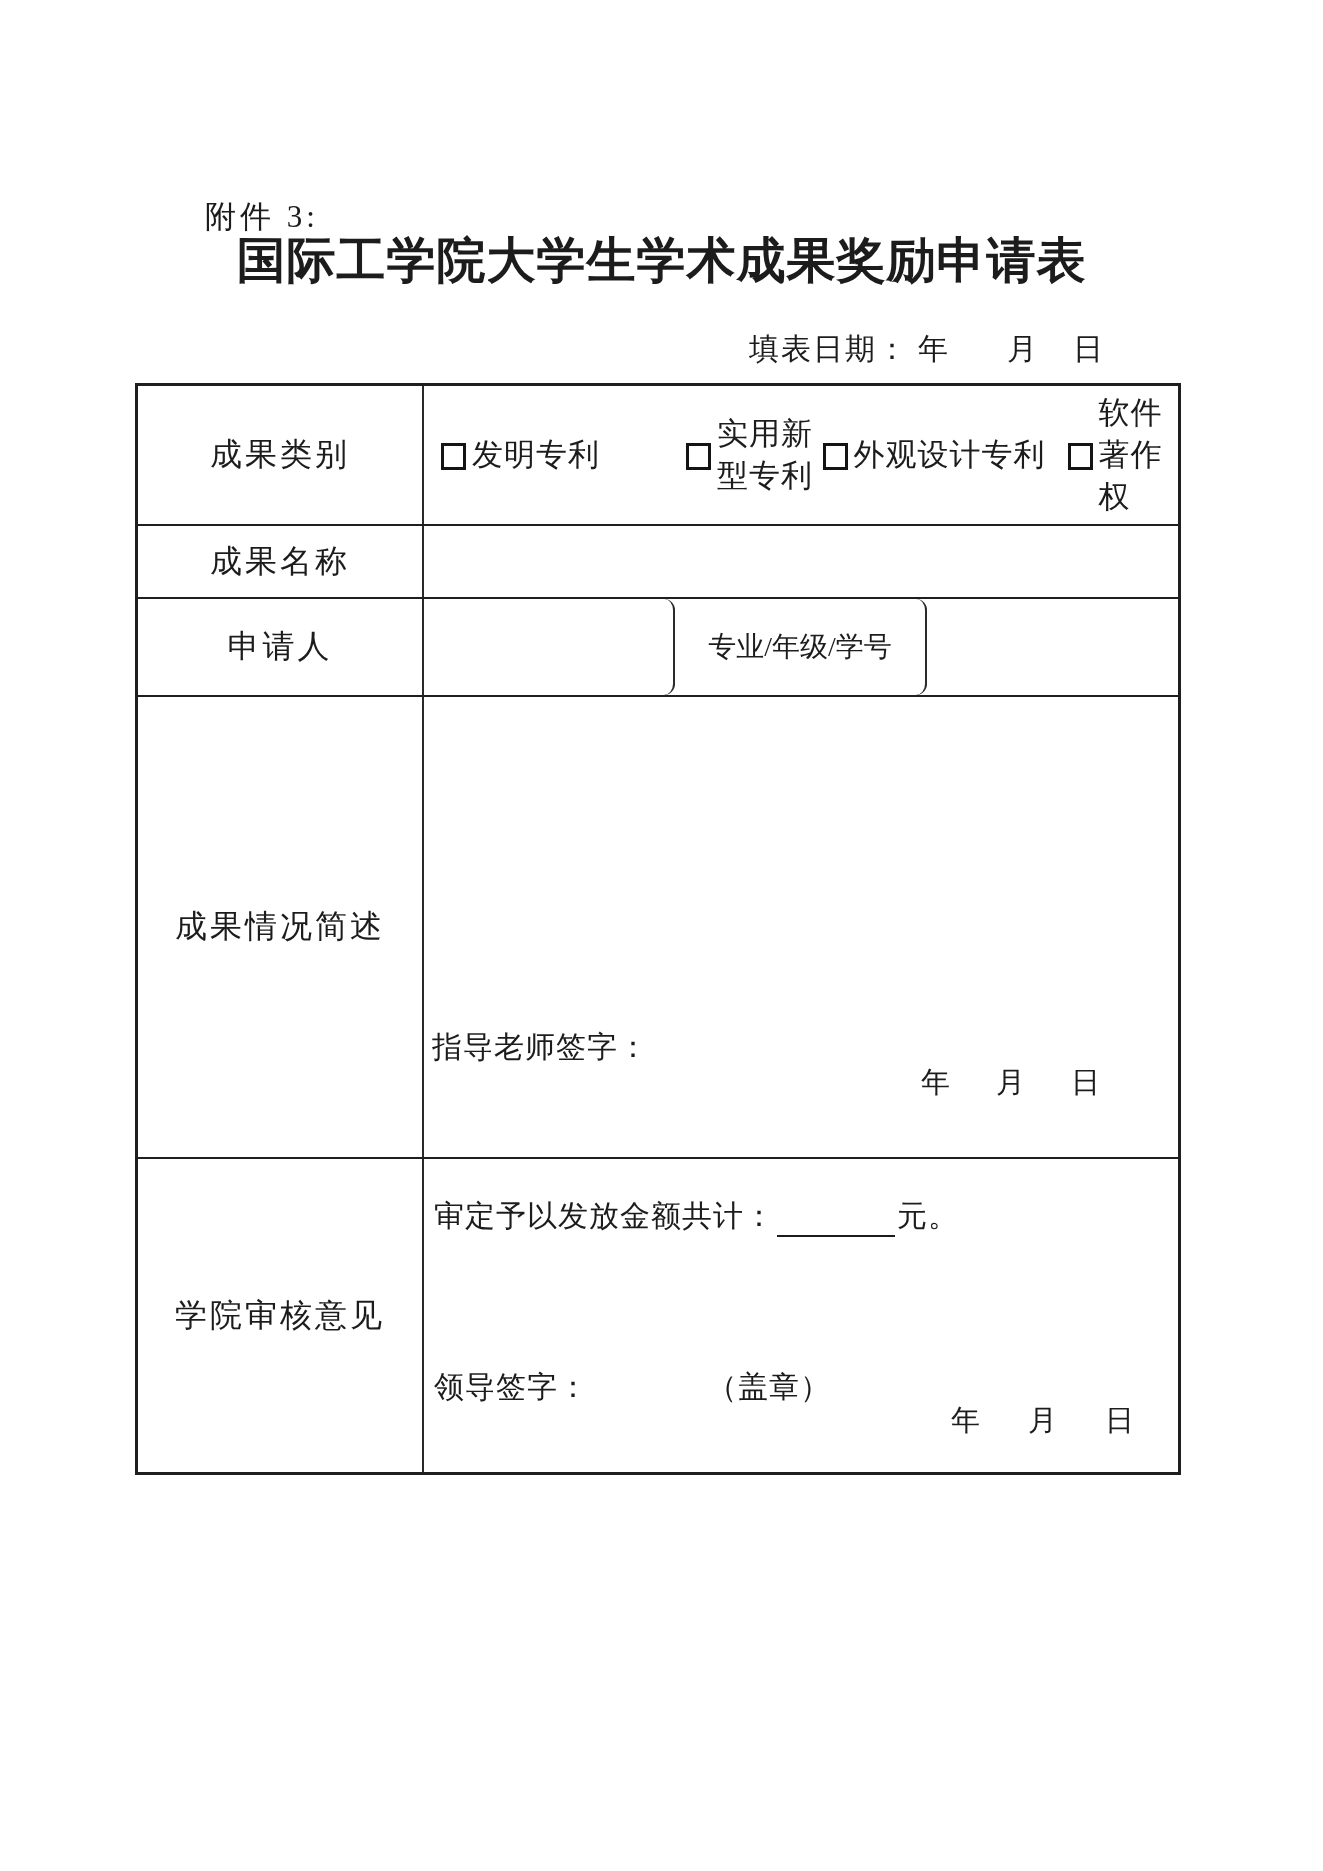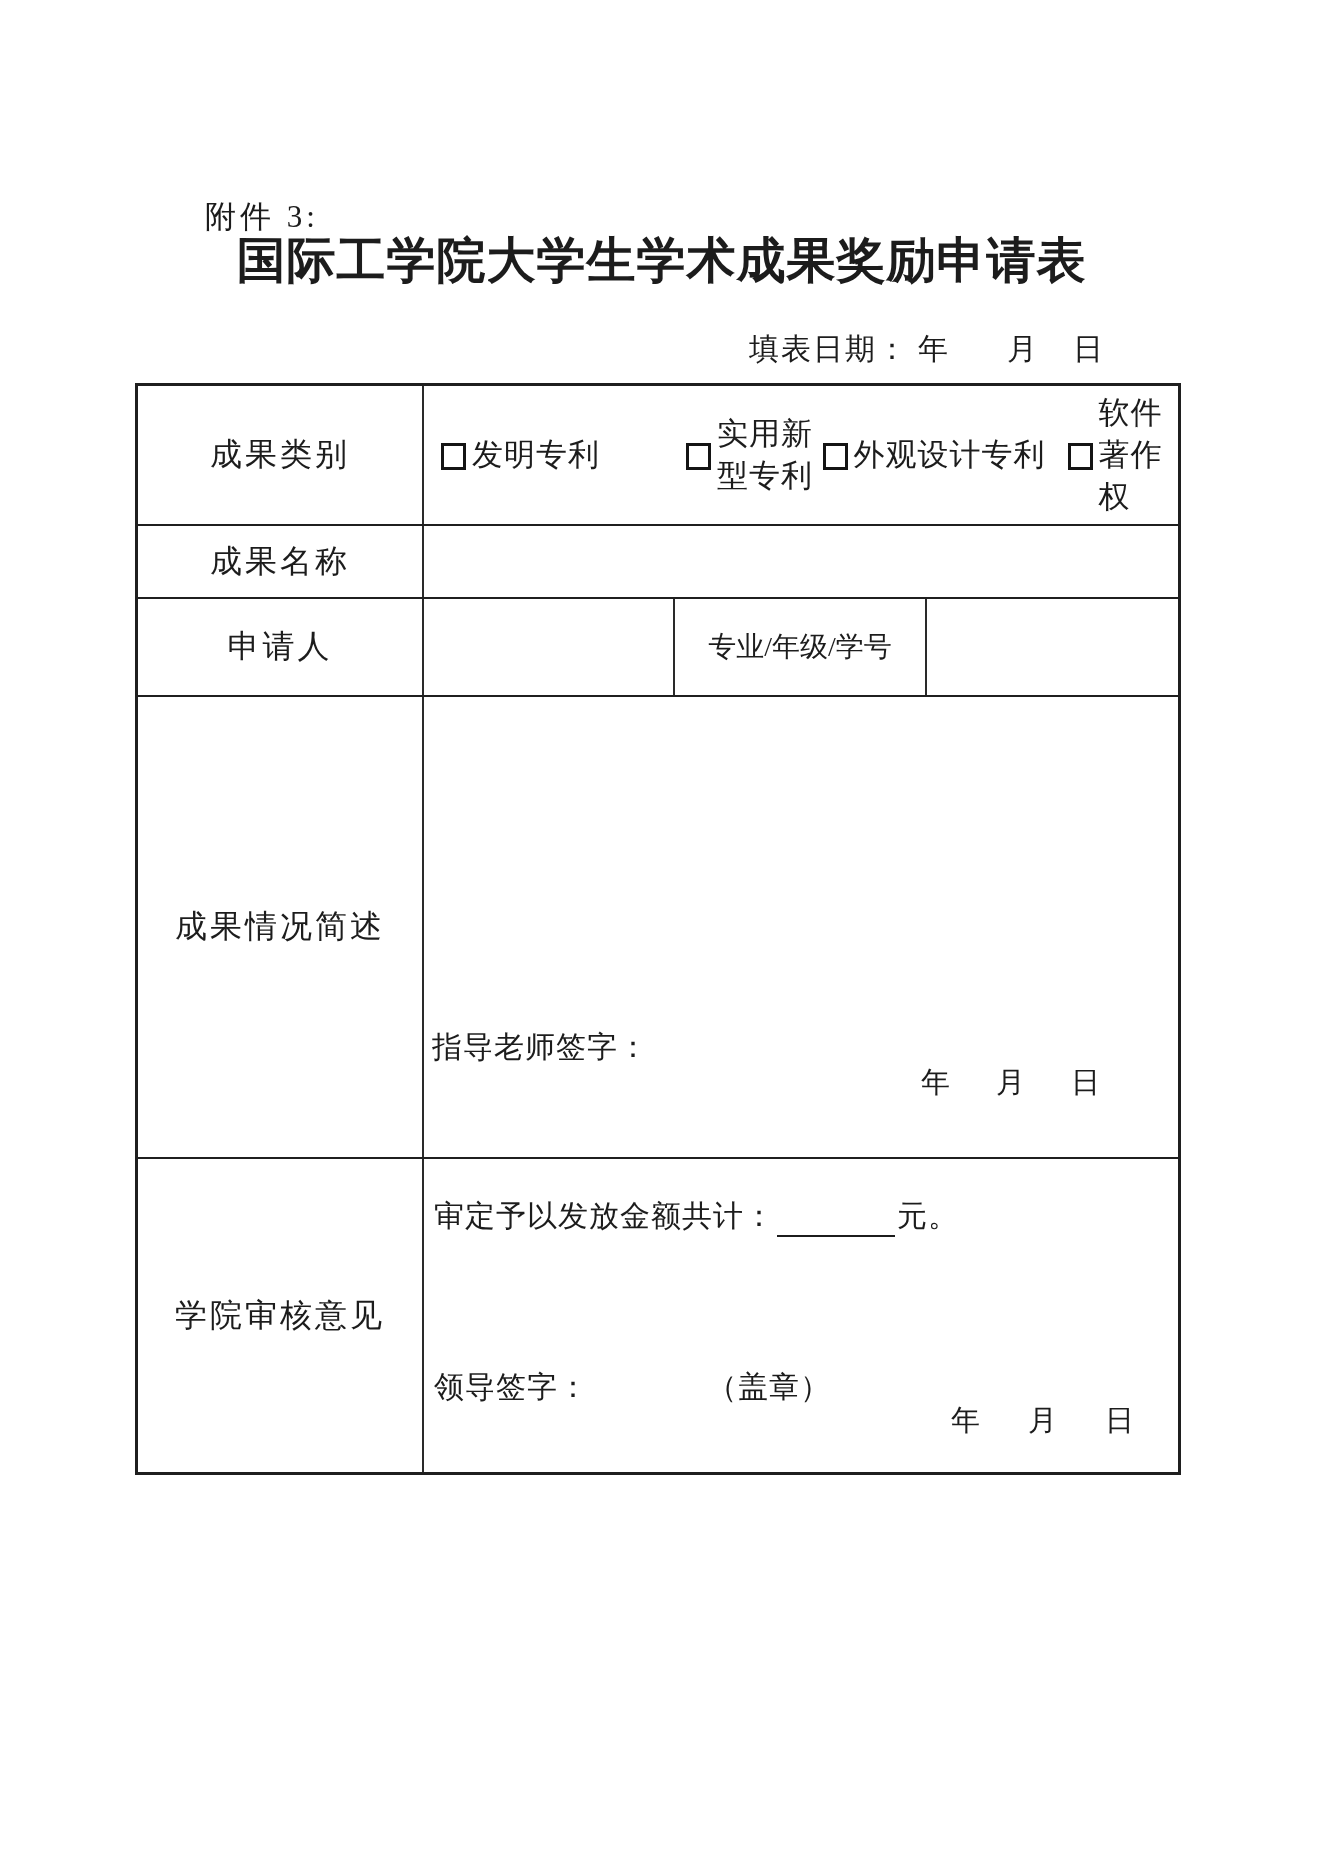--- a/index.html
+++ b/index.html
@@ -36,21 +36,21 @@
   }
   .trow{display:flex;box-sizing:border-box;border-bottom:2px solid #1f1f1f;flex:none;}
   .trow:last-child{border-bottom:none;}
   .row-label{
     width:286px;flex:none;box-sizing:border-box;
     border-right:2px solid #2a2a2a;
     display:flex;align-items:center;justify-content:center;
     font-size:32px;letter-spacing:3px;
   }
   .cell{box-sizing:border-box;position:relative;}
-  .bR{border-right:2px solid #2a2a2a;}
+  .bR{border-right:2px solid #2a2a2a;border-radius:11px;}
 
   
   .row-category{height:140px;}
   .cat-content{
     flex:1;display:flex;flex-direction:row;justify-content:flex-end;
     padding-left:17px;box-sizing:border-box;
   }
   .cb-line{display:flex;align-items:center;}
   .cb-item{display:flex;align-items:center;font-size:31px;letter-spacing:1px;}
   .cb-item.w-fixed{width:245px;flex:none;}

